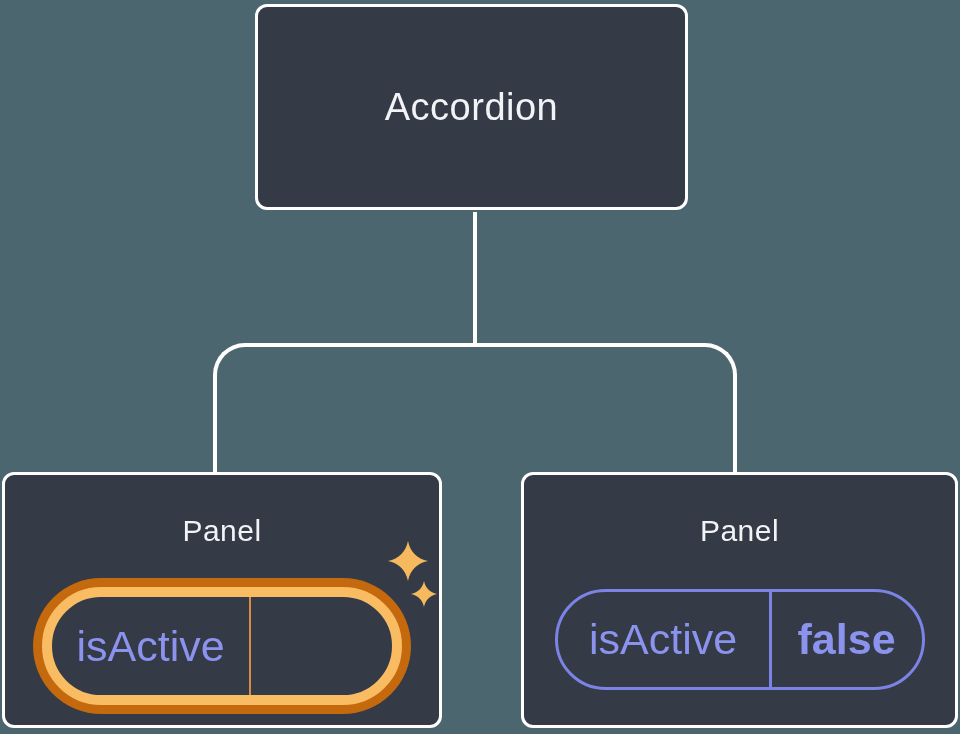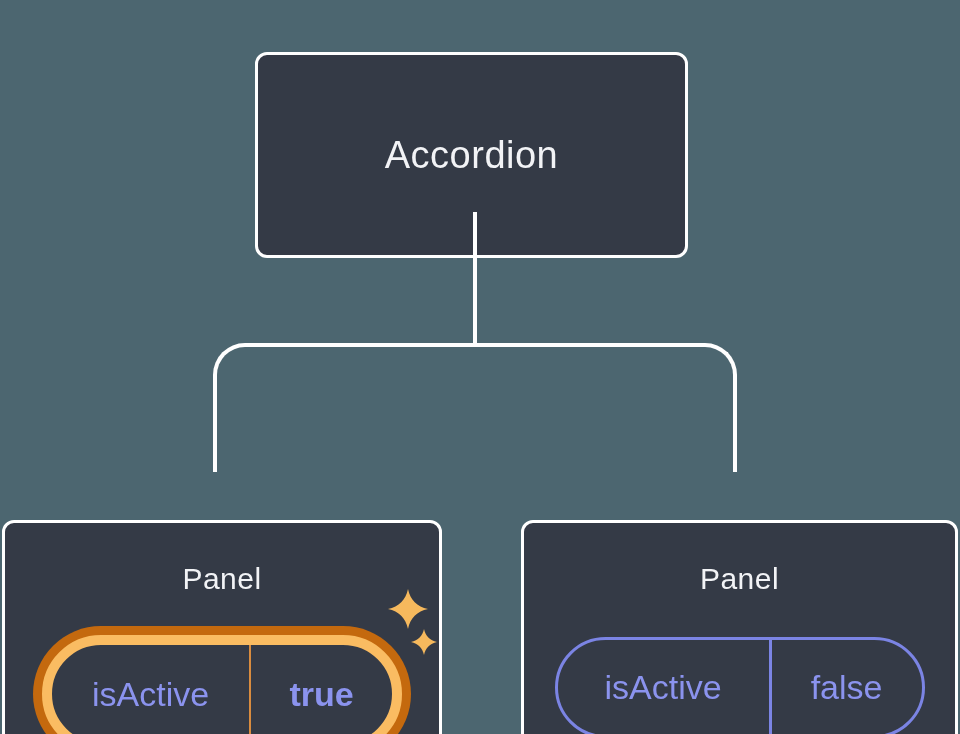--- a/index.html
+++ b/index.html
@@ -13,21 +13,20 @@
     position: relative;
     width: 960px;
     height: 734px;
     background: var(--background, #4c6670);
   }
   .node {
     position: absolute;
     background: var(--node-fill, #343a46);
     border: 3px solid var(--node-border, #ffffff);
     border-radius: 12px;
-    margin-top: 48px;
   }
   .node-accordion {
     left: 255px; top: 4px; width: 433px; height: 206px;
     display: flex; align-items: center; justify-content: center;
   }
   .node-title {
     color: var(--title-text, #f2f3f6);
     font-size: 38px;
     font-weight: 500;
     letter-spacing: 0.5px;
@@ -78,24 +77,24 @@
   .pill-active {
     margin-top: 36px;
     width: 360px; height: 118px;
     border: 10px solid var(--highlight-inner, #fabc62);
     box-shadow: 0 0 0 9px var(--highlight-outer, #c4690e);
     background: var(--node-fill, #343a46);
   }
   .pill-cell {
     display: flex; align-items: center; justify-content: center;
     color: var(--prop-text, #8b93ee);
-    font-size: 34px;
+    font-size: 43px;
   }
   .pill-cell-name  { flex: 0 0 58%; }
-  .pill-cell-value { flex: 1 1 auto; }
+  .pill-cell-value { flex: 1 1 auto; font-weight: bold; }
   .pill-value-bold { font-weight: 700; }
   .pill-divider { width: 2px; flex: 0 0 auto; }
   .pill-divider-orange { background: var(--divider-orange, #d98c3f); width: 2px; }
   .pill-divider-purple { background: var(--pill-border-purple, #7b84e4); width: 3px; }
   
   .sparkle { position: absolute; z-index: 3; }
   .sparkle-large { left: 383px; top: 66px;  width: 40px; height: 40px; }
   .sparkle-small { left: 406px; top: 106px; width: 26px; height: 26px; }
 </style>
 </head>
@@ -120,21 +119,20 @@
     </span>
     <span class="sparkle sparkle-small">
       <svg width="26" height="26" viewBox="0 0 24 24">
         <path d="M12 0 C13.4 6.6 17.4 10.6 24 12 C17.4 13.4 13.4 17.4 12 24 C10.6 17.4 6.6 13.4 0 12 C6.6 10.6 10.6 6.6 12 0 Z" fill="#f6b95d"></path>
       </svg>
     </span>
 
     <div class="pill pill-active">
       <div class="pill-cell pill-cell-name">isActive</div>
       <div class="pill-divider pill-divider-orange"></div>
-      <div class="pill-cell pill-cell-value pill-value-bold">true</div>
     </div>
   </div>
 
   <div class="node node-panel node-panel-right">
     <span class="panel-title">Panel</span>
 
     <div class="pill pill-plain">
       <div class="pill-cell pill-cell-name">isActive</div>
       <div class="pill-divider pill-divider-purple"></div>
       <div class="pill-cell pill-cell-value">false</div>

